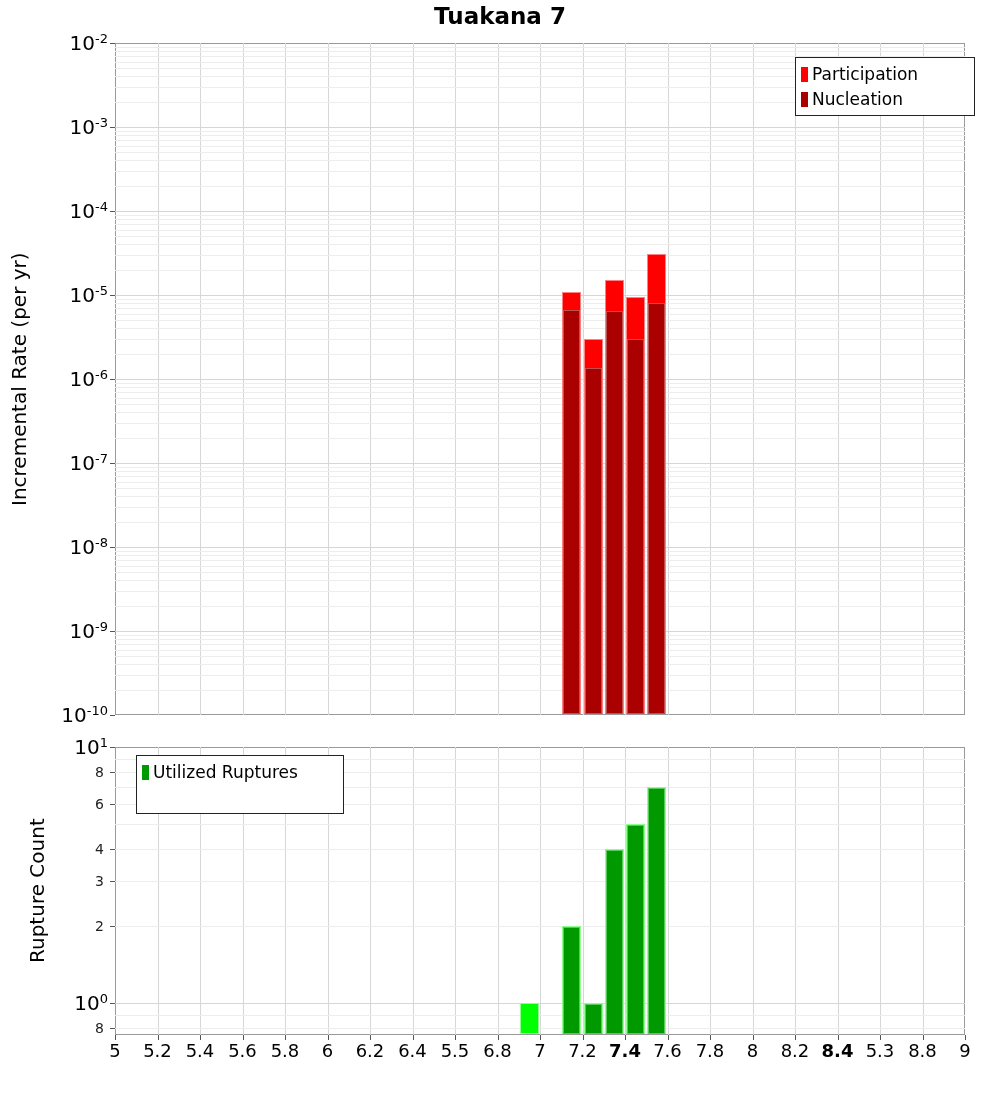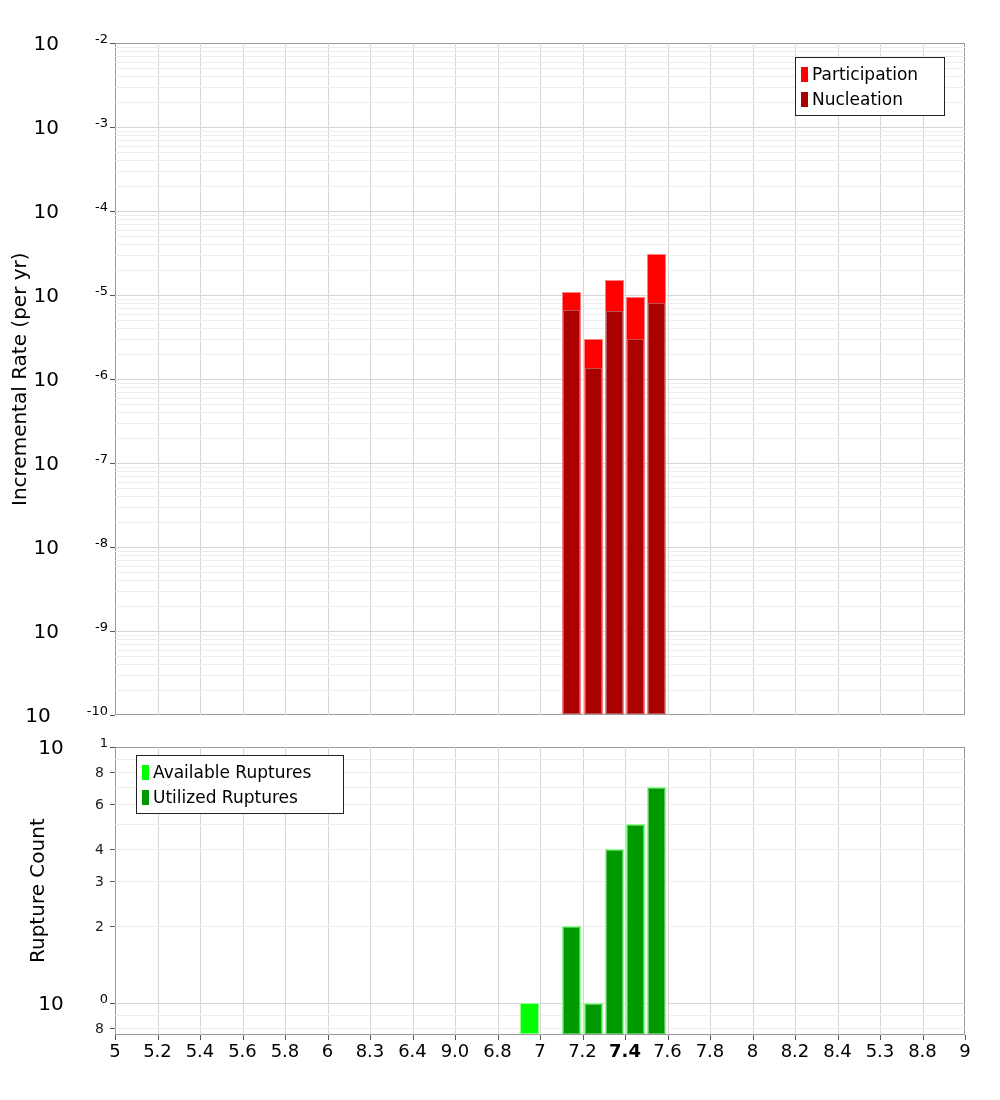--- a/index.html
+++ b/index.html
@@ -11,64 +11,61 @@
   #plot-rate{left:115px;top:43px;width:850px;height:672px;}
   #plot-count{left:115px;top:747px;width:850px;height:288px;}
   .gl{position:absolute;pointer-events:none;}
   .gl.v{width:1px;}
   .gl.h{height:1px;}
   .gl.major{background:#d6d6d6;}
   .gl.minor{background:#ededed;}
   .bar{position:absolute;box-sizing:border-box;}
   .tick{position:absolute;background:#555;}
   .ylab-decade{position:absolute;left:30px;width:78px;display:flex;justify-content:flex-end;
-        align-items:center;height:24px;font-size:20px;line-height:1;gap:36px;}
+        align-items:center;height:24px;font-size:20px;line-height:1;}
   .ylab-decade sup{font-size:13px;line-height:1;transform:translateY(-5px);}
   .ylab-minor{position:absolute;left:30px;width:78px;display:flex;justify-content:flex-end;
         align-items:center;height:18px;font-size:14px;color:#222;padding-right:4px;box-sizing:border-box;}
   .xlab{position:absolute;width:44px;text-align:center;font-size:18px;top:1040px;}
   .axis-title-y{position:absolute;writing-mode:vertical-rl;transform:rotate(180deg);
         font-size:20px;text-align:center;display:flex;align-items:center;justify-content:center;}
   #ylabel-rate{left:6px;top:43px;height:672px;width:26px;}
   #ylabel-count{left:24px;top:747px;height:288px;width:26px;}
   .axis-title-x{position:absolute;left:0;top:1066px;width:1000px;text-align:center;font-size:20px;}
   .legend{position:absolute;background:#fff;border:1.5px solid #222;box-sizing:border-box;
         padding:4px 7px 4px 5px;z-index:5;}
-  #legend-rate{left:795px;top:57px;width:150px;height:59px;}
+  #legend-rate{left:795px;top:57px;width:180px;height:59px;}
   #legend-count{left:136px;top:755px;width:208px;height:59px;}
   .legend-row{display:flex;align-items:center;height:25px;}
   .legend-swatch{width:7px;height:15px;margin-right:4px;flex:0 0 auto;}
   .legend-label{font-size:17px;white-space:nowrap;line-height:1;}
 </style>
 </head>
 <body>
 
 <div class="page">
+  <div class="chart-title">Tuakana 7</div>
 
   <div class="axis-title-y" id="ylabel-rate">Incremental Rate (per yr)</div>
   <div class="axis-title-y" id="ylabel-count">Rupture Count</div>
 
   <div class="plot" id="plot-rate"></div>
   <div class="plot" id="plot-count"></div>
 
   <div class="legend" id="legend-rate">
       <div class="legend-row">
         <span class="legend-swatch" style="background: rgb(255, 0, 0);"></span>
         <span class="legend-label">Participation</span>
       </div>
       <div class="legend-row">
         <span class="legend-swatch" style="background: rgb(170, 0, 0);"></span>
         <span class="legend-label">Nucleation</span>
       </div>
     </div>
   <div class="legend" id="legend-count">
-      <div class="legend-row">
-        <span class="legend-swatch" style="background: rgb(0, 255, 0);"></span>
-        <span class="legend-label">Available Ruptures</span>
-      </div>
       <div class="legend-row">
         <span class="legend-swatch" style="background: rgb(0, 153, 0);"></span>
         <span class="legend-label">Utilized Ruptures</span>
       </div>
     </div>
 
   <div id="gen-layer"></div>
 <div class="gl v major" style="left: 157.5px; top: 43px; height: 672px; background: rgb(214, 214, 214);"></div>
     <div class="gl v major" style="left: 200px; top: 43px; height: 672px; background: rgb(214, 214, 214);"></div>
     <div class="gl v major" style="left: 242.5px; top: 43px; height: 672px; background: rgb(214, 214, 214);"></div>
@@ -282,43 +279,43 @@
     <div class="xlab" style="left: 135.5px;">5.2</div>
     <div class="tick" style="left: 157.5px; width: 1px; top: 1035px; height: 5px;"></div>
     <div class="xlab" style="left: 178px; text-align: center;">5.4</div>
     <div class="tick" style="left: 200px; width: 1px; top: 1035px; height: 5px;"></div>
     <div class="xlab" style="left: 220.5px;">5.6</div>
     <div class="tick" style="left: 242.5px; width: 1px; top: 1035px; height: 5px;"></div>
     <div class="xlab" style="left: 263px;">5.8</div>
     <div class="tick" style="left: 285px; width: 1px; top: 1035px; height: 5px;"></div>
     <div class="xlab" style="left: 305.5px;">6</div>
     <div class="tick" style="left: 327.5px; width: 1px; top: 1035px; height: 5px;"></div>
-    <div class="xlab" style="left: 348px;">8.3</div>
+    <div class="xlab" style="left: 348px;">6.2</div>
     <div class="tick" style="left: 370px; width: 1px; top: 1035px; height: 5px;"></div>
     <div class="xlab" style="left: 390.5px;">6.4</div>
     <div class="tick" style="left: 412.5px; width: 1px; top: 1035px; height: 5px;"></div>
-    <div class="xlab" style="left: 433px;">9.0</div>
+    <div class="xlab" style="left: 433px;">5.5</div>
     <div class="tick" style="left: 455px; width: 1px; top: 1035px; height: 5px;"></div>
     <div class="xlab" style="left: 475.5px;">6.8</div>
     <div class="tick" style="left: 497.5px; width: 1px; top: 1035px; height: 5px;"></div>
     <div class="xlab" style="left: 518px;">7</div>
     <div class="tick" style="left: 540px; width: 1px; top: 1035px; height: 5px;"></div>
     <div class="xlab" style="left: 560.5px; text-align: center;">7.2</div>
     <div class="tick" style="left: 582.5px; width: 1px; top: 1035px; height: 5px;"></div>
     <div class="xlab" style="left: 603px; font-weight: bold;">7.4</div>
     <div class="tick" style="left: 625px; width: 1px; top: 1035px; height: 5px;"></div>
     <div class="xlab" style="left: 645.5px;">7.6</div>
     <div class="tick" style="left: 667.5px; width: 1px; top: 1035px; height: 5px;"></div>
     <div class="xlab" style="left: 688px;">7.8</div>
     <div class="tick" style="left: 710px; width: 1px; top: 1035px; height: 5px;"></div>
     <div class="xlab" style="left: 730.5px;">8</div>
     <div class="tick" style="left: 752.5px; width: 1px; top: 1035px; height: 5px;"></div>
     <div class="xlab" style="left: 773px;">8.2</div>
     <div class="tick" style="left: 795px; width: 1px; top: 1035px; height: 5px;"></div>
-    <div class="xlab" style="left: 815.5px;">8.4</div>
+    <div class="xlab" style="left: 815.5px; font-weight: bold;">8.4</div>
     <div class="tick" style="left: 837.5px; width: 1px; top: 1035px; height: 5px;"></div>
     <div class="xlab" style="left: 858px;">5.3</div>
     <div class="tick" style="left: 880px; width: 1px; top: 1035px; height: 5px;"></div>
     <div class="xlab" style="left: 900.5px;">8.8</div>
     <div class="tick" style="left: 922.5px; width: 1px; top: 1035px; height: 5px;"></div>
     <div class="xlab" style="left: 943px;">9</div>
     <div class="tick" style="left: 965px; width: 1px; top: 1035px; height: 5px;"></div>
   </div>
 
 </body></html>

